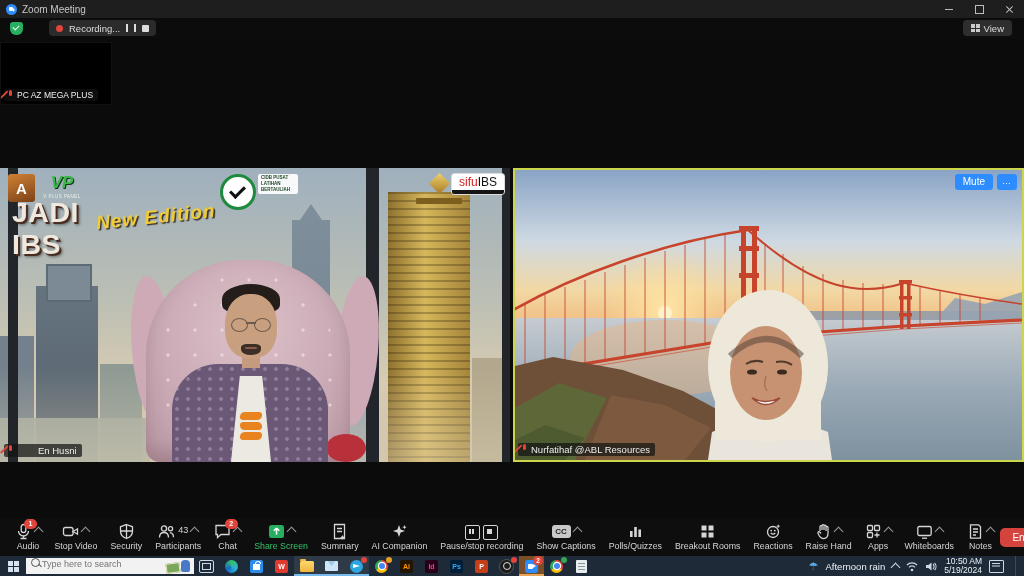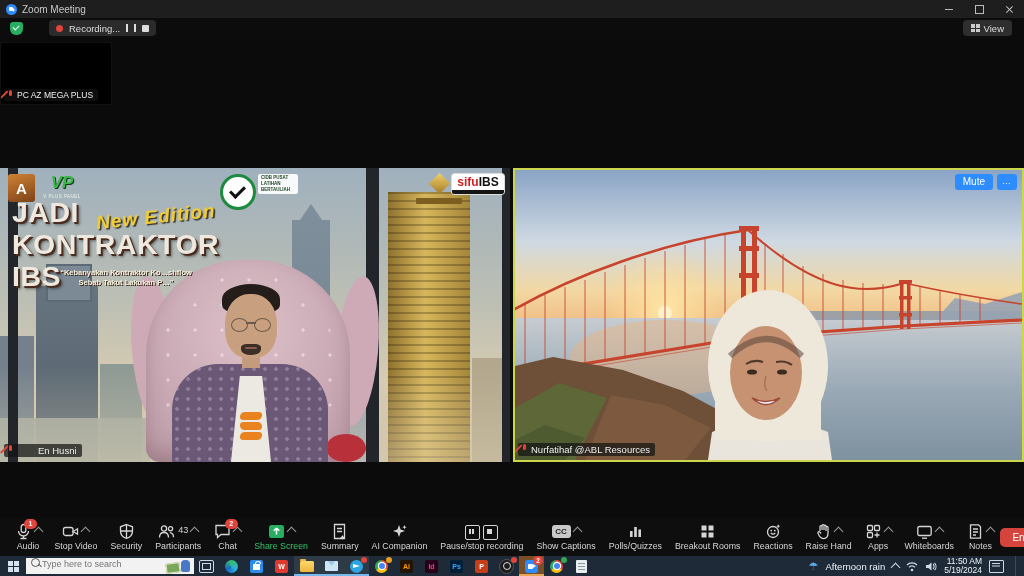--- a/index.html
+++ b/index.html
@@ -116,21 +116,21 @@
   .lsub{left:46px;top:100px;width:160px;text-align:center;font-size:7.5px;font-weight:bold;color:#f4eeda;
         text-shadow:1px 1px 0 #3a241c;line-height:10px;}
   .cidb{left:220px;top:6px;display:flex;align-items:flex-start;gap:2px;}
   .cidb-circ{width:30px;height:30px;border-radius:50%;background:#fff;border:3px solid #1e8a3e;position:relative;}
   .cidb-circ:before{content:"";position:absolute;left:7px;top:9px;width:12px;height:6px;border-left:3px solid #111;border-bottom:3px solid #111;transform:rotate(-45deg);}
   .cidb-txt{background:rgba(255,255,255,.92);border-radius:2px;padding:1px 3px;color:#143c1e;font-size:4.5px;font-weight:bold;line-height:6px;width:34px;}
   .gold-dia{left:416px;top:8px;width:46px;text-align:center;}
   .gold-dia .d{display:inline-block;width:15px;height:15px;transform:rotate(45deg);background:linear-gradient(135deg,#f0d070,#a87c22);}
   .gold-dia .bar{margin-top:3px;height:6px;background:#7c5e1e;border-radius:1px;}
   .sifu{left:452px;top:6px;width:52px;background:#fff;border-radius:3px;padding:2px 0 0 0;text-align:center;box-shadow:0 0 0 1px #ddd;}
-  .sifu .row{font-size:12px;font-weight:700;line-height:13px;}
+  .sifu .row{font-size:12px;font-weight:400;line-height:13px;}
   .sifu .r{color:#d42020;} .sifu .k{color:#101010;}
   .sifu .bar{margin-top:1px;height:4px;background:#151515;border-radius:0 0 2px 2px;}
 
   
   .rbtns{position:absolute;right:5px;top:4px;display:flex;gap:4px;z-index:5;}
   .mutebtn{background:#2d8cff;color:#fff;font-size:10px;padding:2px 8px 3px;border-radius:3px;}
   .morebtn{background:#2d8cff;color:#fff;font-size:9px;padding:2px 5px 3px;border-radius:3px;letter-spacing:1px;}
 
   
   .ztoolbar{left:0;top:518px;width:1024px;height:38px;background:#0e0e0e;display:flex;align-items:center;padding:0 8px;box-sizing:border-box;}
@@ -288,28 +288,23 @@
       <div class="abs goatee"></div>
       <div class="abs mouth"></div>
     </div>
     <div class="abs llogoA">A</div>
     <div class="abs llogoVP">
       <div class="vp">VP</div>
       <div class="vpc">V PLUS PANEL</div>
     </div>
     <div class="abs ltitle">
       <div>JADI</div>
-      <div>KONTRAKTOR</div>
       <div>IBS</div>
     </div>
     <div class="abs ledition">New Edition</div>
-    <div class="abs lsub">
-      <div>“Kebanyakan Kontraktor Ko…shflow</div>
-      <div>Sebab Takut Lakukan P…”</div>
-    </div>
     <div class="abs cidb">
       <div class="cidb-circ"></div>
       <div class="cidb-txt">CIDB PUSAT LATIHAN BERTAULIAH</div>
     </div>
     <div class="abs gold-dia"><span class="d"></span><div class="bar"></div></div>
     <div class="abs sifu">
       <div class="row"><span class="r">sifu</span><span class="k">IBS</span></div>
       <div class="bar"></div>
     </div>
     <div class="namechip" style="font-size:9.5px;left:4px;bottom:5px;gap:24px;">
@@ -674,21 +669,21 @@
           <g stroke="#cfd9e4" stroke-width="1.2" fill="none">
             <path d="M1,4 a7,7 0 0 1 10,0 M3,6.3 a4.4,4.4 0 0 1 6,0"></path>
           </g>
           <circle cx="6" cy="9" r="1.3" fill="#cfd9e4"></circle>
         </svg>
       <svg width="12" height="11" viewBox="0 0 12 11">
           <path d="M1,4 h2.4 L6.5,1.4 v8.2 L3.4,7 H1 Z" fill="#cfd9e4"></path>
           <path d="M8,3 a3.4,3.4 0 0 1 0,5 M9.6,1.8 a5.6,5.6 0 0 1 0,7.4" stroke="#cfd9e4" stroke-width="1.1" fill="none"></path>
         </svg>
       <div class="clock">
-        <div>11:50 AM</div>
+        <div>10:50 AM</div>
         <div>5/19/2024</div>
       </div>
       <span class="action"></span>
       <span class="showdesk"></span>
     </div>
   </div>
 
 </div>
 
 </body></html>

